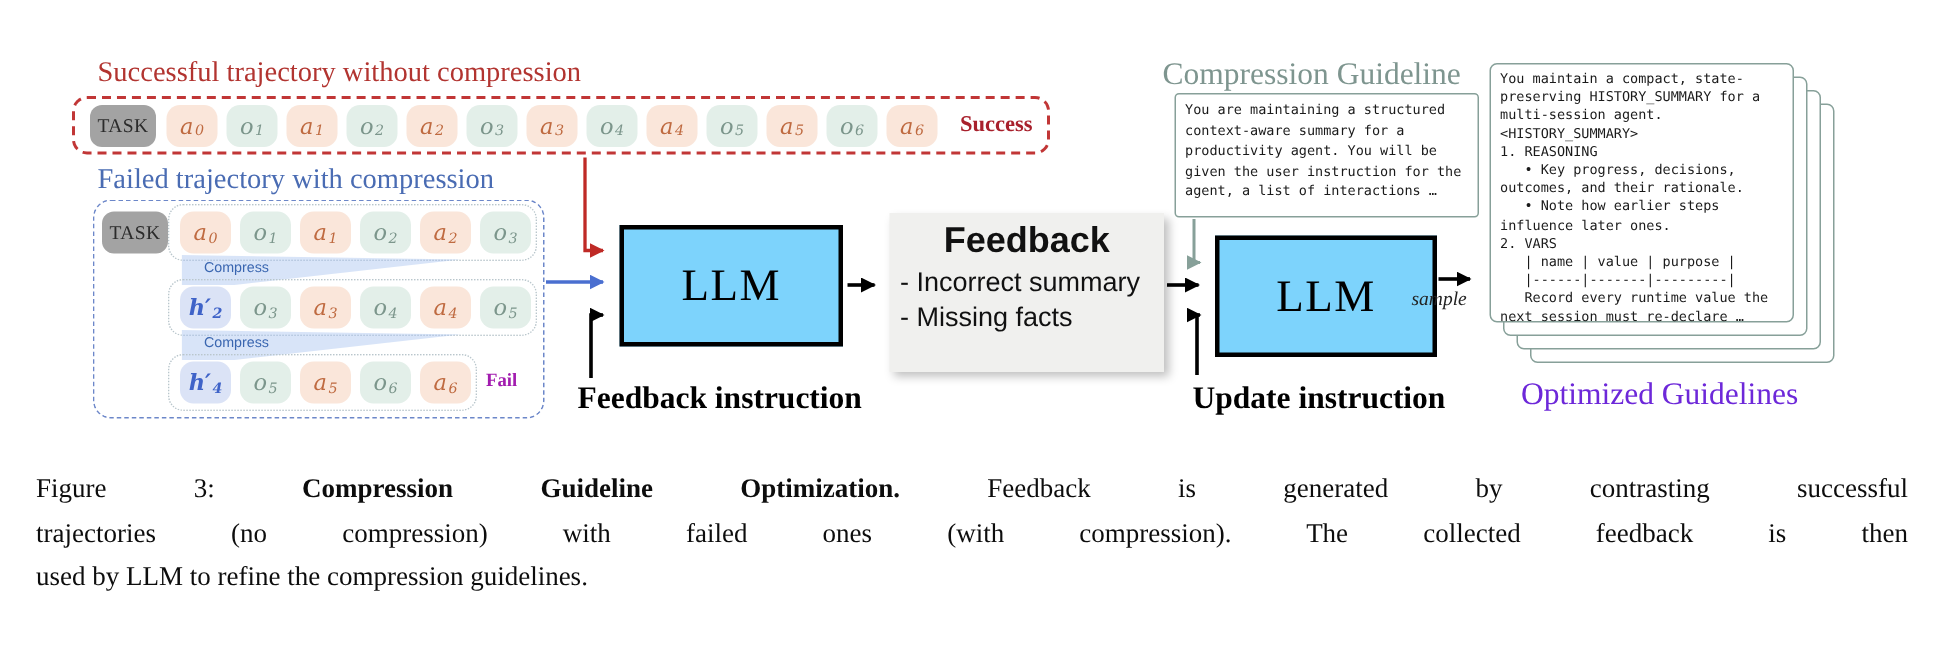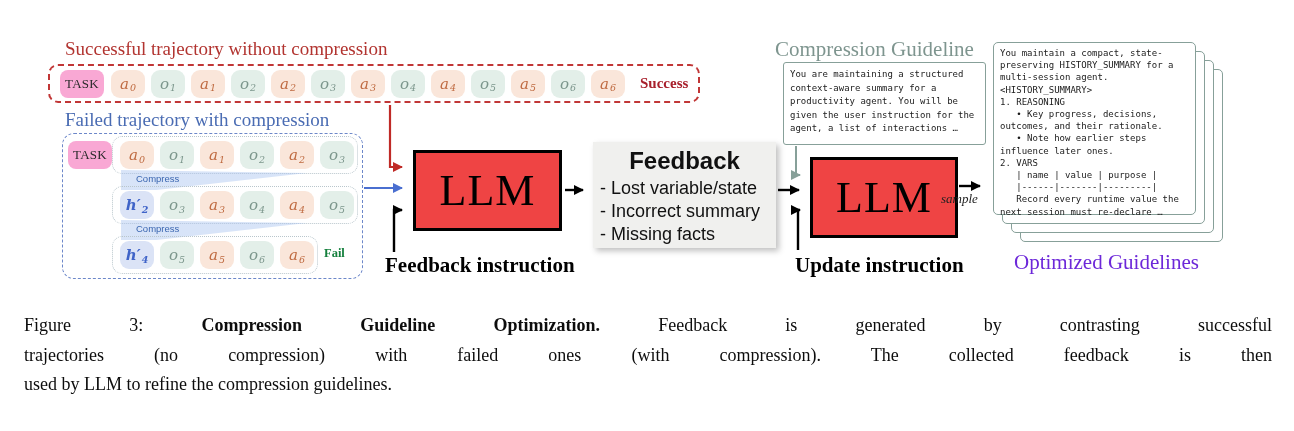--- a/index.html
+++ b/index.html
@@ -21,34 +21,34 @@
   
   .chiprow{display:flex;gap:6px;align-items:center;}
   .chip{display:inline-flex;align-items:center;justify-content:center;width:34px;height:28px;
         border-radius:9px;flex:0 0 auto;font-family:"DejaVu Serif",serif;font-style:italic;}
   .tkb{font-size:15px;}
   .chip sub{font-size:9.5px;transform:translateY(4px);margin-left:1px;}
   .k-a{background:#fae6da;color:#bf6a40;}
   .k-o{background:#e3efe9;color:#7c968c;}
   .k-h{background:#dbe3f6;color:#3f63c8;font-weight:bold;}
   .chip-task{display:inline-flex;align-items:center;justify-content:center;width:44px;height:28px;
-        border-radius:8px;background:#f9a8d4;color:#2b2b2b;font-size:13px;letter-spacing:.3px;flex:0 0 auto;}
+        border-radius:8px;background:#a3a3a3;color:#2b2b2b;font-size:13px;letter-spacing:.3px;flex:0 0 auto;}
   .result{font-weight:bold;font-size:15px;white-space:nowrap;}
   .r-success{color:#a8202c;margin-left:8px;}
-  .r-fail{color:#15803d;font-size:12.5px;}
+  .r-fail{color:#a21caf;font-size:12.5px;}
 
   
   .rowline{border:1.3px dotted #b9c6cc;border-radius:10px;display:flex;align-items:center;
            padding-left:7px;box-sizing:border-box;height:38px;}
   .compress-lbl{font-family:"Liberation Sans",sans-serif;font-size:9.5px;color:#3a66b0;}
   .funnel{background:rgba(168,196,240,.45);clip-path:polygon(0 0,100% 15%,19% 100%,0 100%);}
 
   
-  .llm{border:3.5px solid #000;background:#ef4444;display:flex;align-items:center;justify-content:center;
-       font-size:44px;letter-spacing:1px;box-sizing:border-box;}
+  .llm{border:3.5px solid #000;background:#7dd3fc;display:flex;align-items:center;justify-content:center;
+       font-size:30px;letter-spacing:1px;box-sizing:border-box;}
 
   
   #feedback-box{left:593px;top:142px;width:183px;height:106px;background:#f0f0ee;
                 box-shadow:3px 3px 6px rgba(0,0,0,.25);font-family:"Liberation Sans",sans-serif;box-sizing:border-box;padding-top:3px;}
   #feedback-box .fb-title{text-align:center;font-weight:bold;font-size:24px;margin:2px 0 2px 0;color:#111;}
   #feedback-box .fb-item{font-size:18px;line-height:23px;padding-left:7px;color:#111;white-space:nowrap;}
 
   .instr{font-weight:bold;font-size:21px;white-space:nowrap;color:#000;}
 
   
@@ -253,21 +253,20 @@
       </span>
   </div>
   <span class="abs result r-fail" style="left:324px;top:246px;">Fail</span>
 
   <div class="abs llm" style="left:413px;top:150px;width:149px;height:81px;">LLM</div>
 
   <div class="abs instr" style="left:385px;top:253px;">Feedback instruction</div>
 
   <div class="abs" id="feedback-box">
     <div class="fb-title">Feedback</div>
-    <div class="fb-item">- Lost variable/state</div>
     <div class="fb-item">- Incorrect summary</div>
     <div class="fb-item">- Missing facts</div>
   </div>
 
   <div class="abs llm" style="left:810px;top:157px;width:148px;height:81px;">LLM</div>
 
   <div class="abs instr" style="left:795px;top:253px;text-align:center;">Update instruction</div>
 
   <div class="abs" id="cg-box">
     <pre class="mono">You are maintaining a structured

